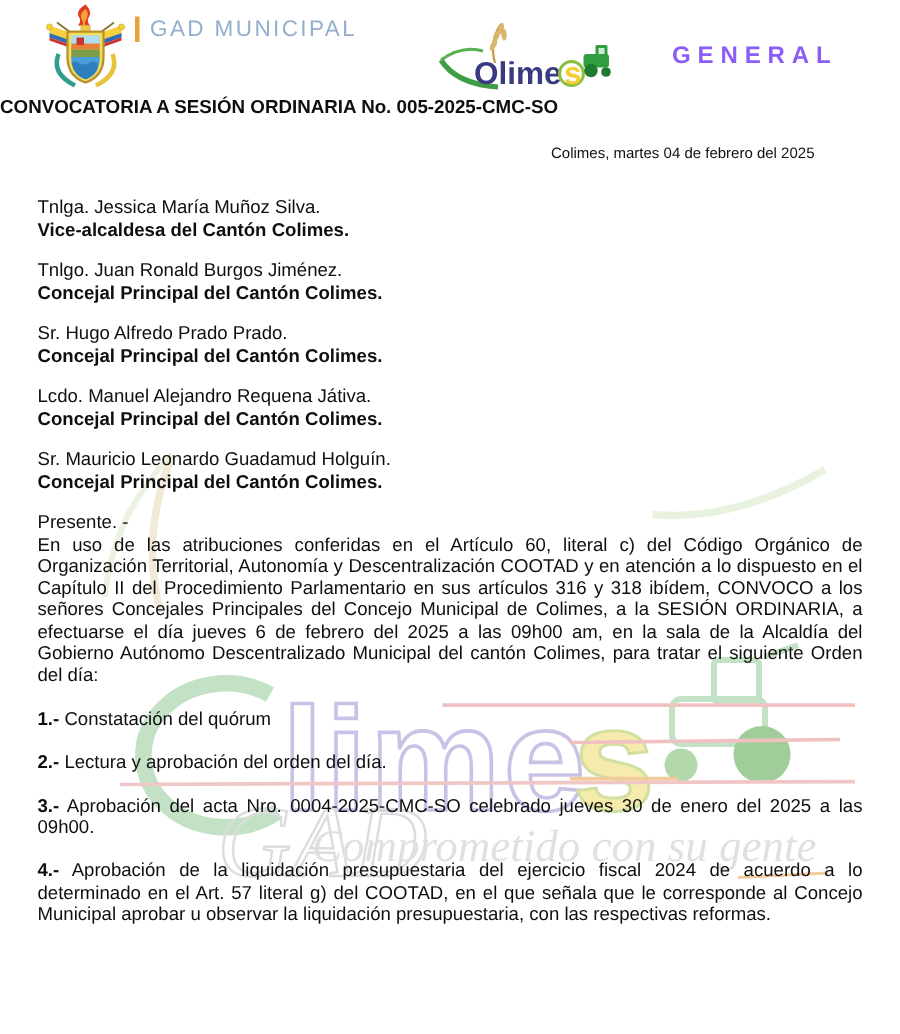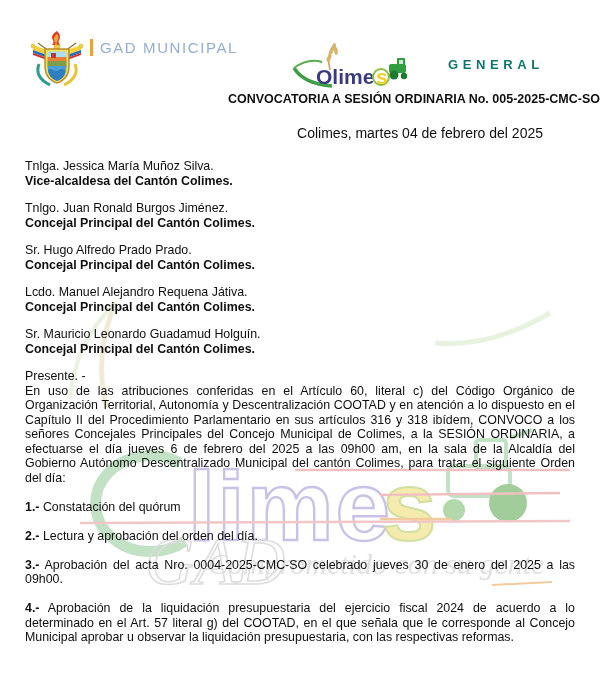--- a/index.html
+++ b/index.html
@@ -10,34 +10,34 @@
     font-family: "Liberation Sans", sans-serif;
     color: #0f0f0f;
     position: relative;
     overflow: hidden;
   }
   .watermark {
     position: absolute; left: 40px; top: 288px;
     width: 530px; height: 300px;
     opacity: .6; z-index: 0; pointer-events: none;
   }
-  .content { position: relative; z-index: 1; margin-top: 28px; }
+  .content { position: relative; z-index: 1; }
 
   
   .header { position: relative; height: 131px; }
   .coat { position: absolute; left: 26px; top: 2px; }
   .org-text { position: absolute; left: 90px; top: 11px; border-left: 3px solid #e8a23c; padding-left: 7px; }
   .org-line1 { font-size: 15px; letter-spacing: 1.6px; color: #94aecf; }
   .org-line2 { font-size: 15.5px; font-weight: bold; letter-spacing: .3px; color: #2e6fba; margin-top: 1px; }
   .colimes-logo { position: absolute; left: 290px; top: 14px; }
   .secretaria { position: absolute; left: 448px; top: 26px; text-align: center; }
   .sec-line1 { font-size: 14.5px; letter-spacing: 2.6px; color: #94a9d8; padding-bottom: 3px; border-bottom: 2px solid #f2b194; }
-  .sec-line2 { font-size: 13px; font-weight: bold; letter-spacing: 4.6px; color: #0f766e; margin-top: 3px; }
-  .doc-title { position: absolute; top: 64px; left: 0; width: 100%; text-align: right; font-weight: bold; font-size: 12.5px; }
-  .dateline { position: absolute; top: 97px; right: 57px; font-size: 14px; }
+  .sec-line2 { font-size: 16px; font-weight: bold; letter-spacing: 4.6px; color: #8b5cf6; margin-top: 3px; }
+  .doc-title { position: absolute; top: 64px; left: 0; width: 100%; text-align: left; font-weight: bold; font-size: 12.5px; }
+  .dateline { position: absolute; top: 97px; right: 57px; font-size: 10px; }
 
   
   .main { padding: 0 25px; font-size: 12.4px; line-height: 14.5px; }
   .recipient { margin: 0 0 13px; }
   .recipient .name { margin: 0; }
   .recipient .role { margin: 0; font-weight: bold; }
   .salutation { margin: 0; }
   .body-par { margin: 0; text-align: justify; }
   .agenda-item { margin: 14.5px 0 0; text-align: justify; }
   .agenda-item b { font-weight: bold; }

